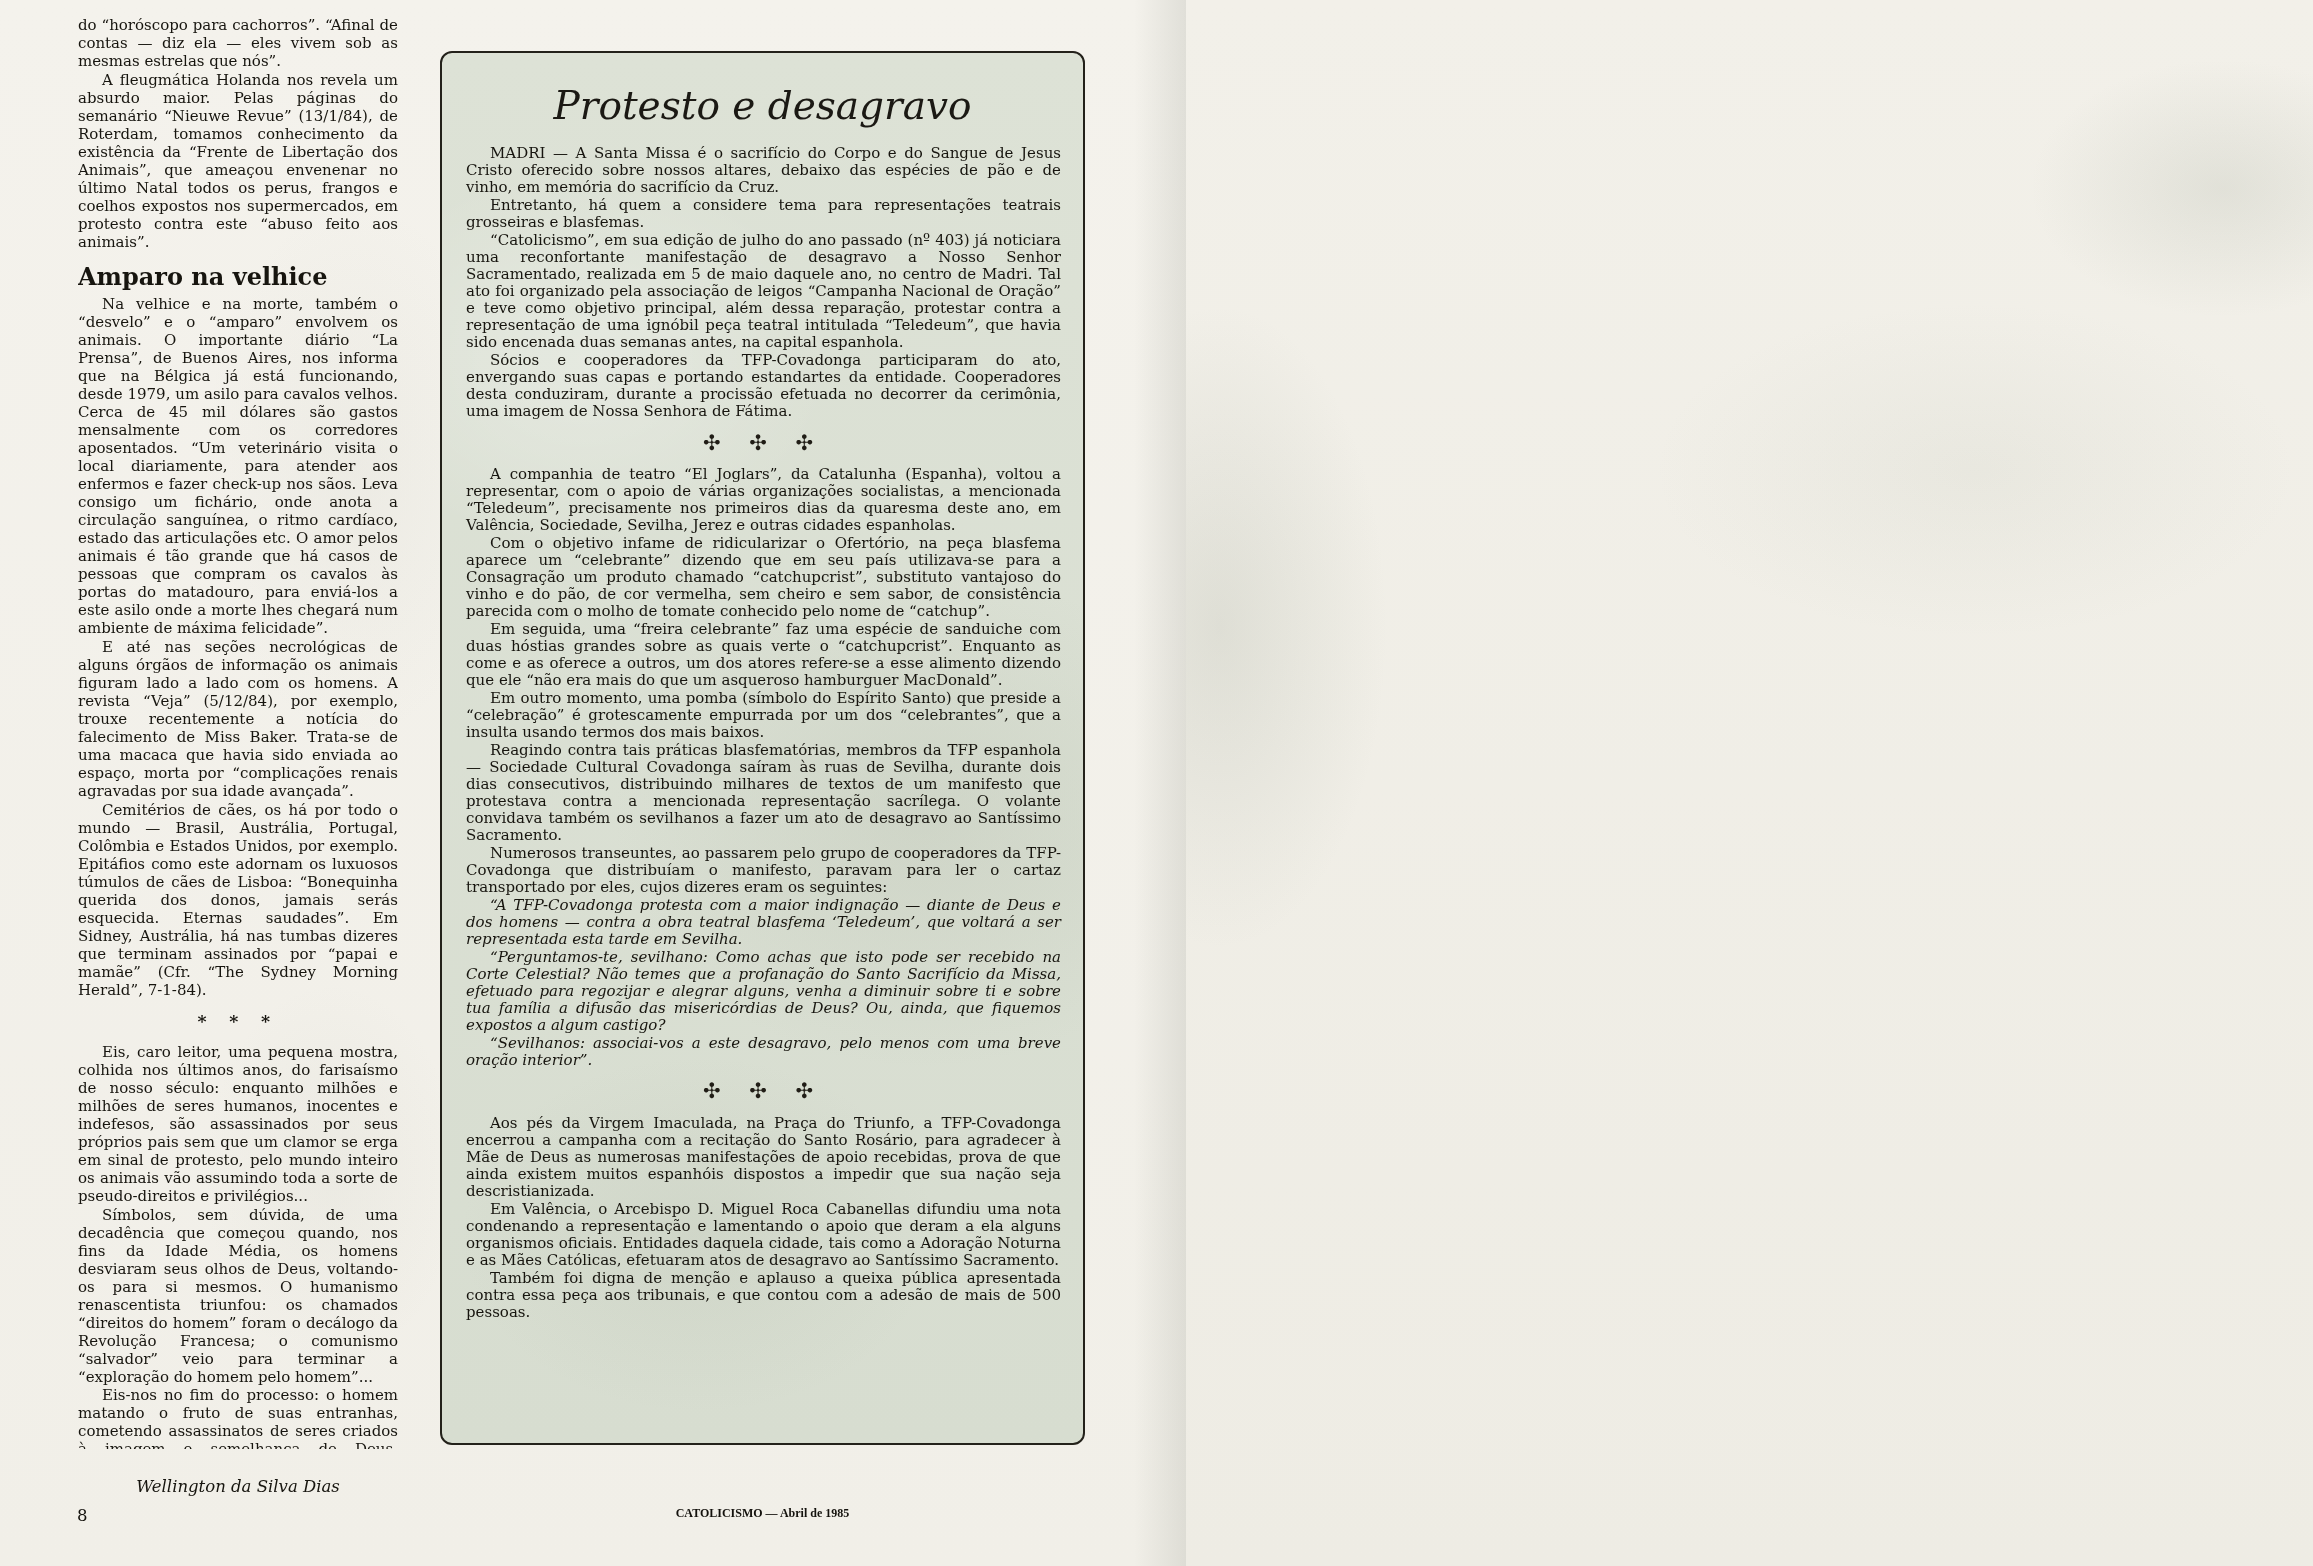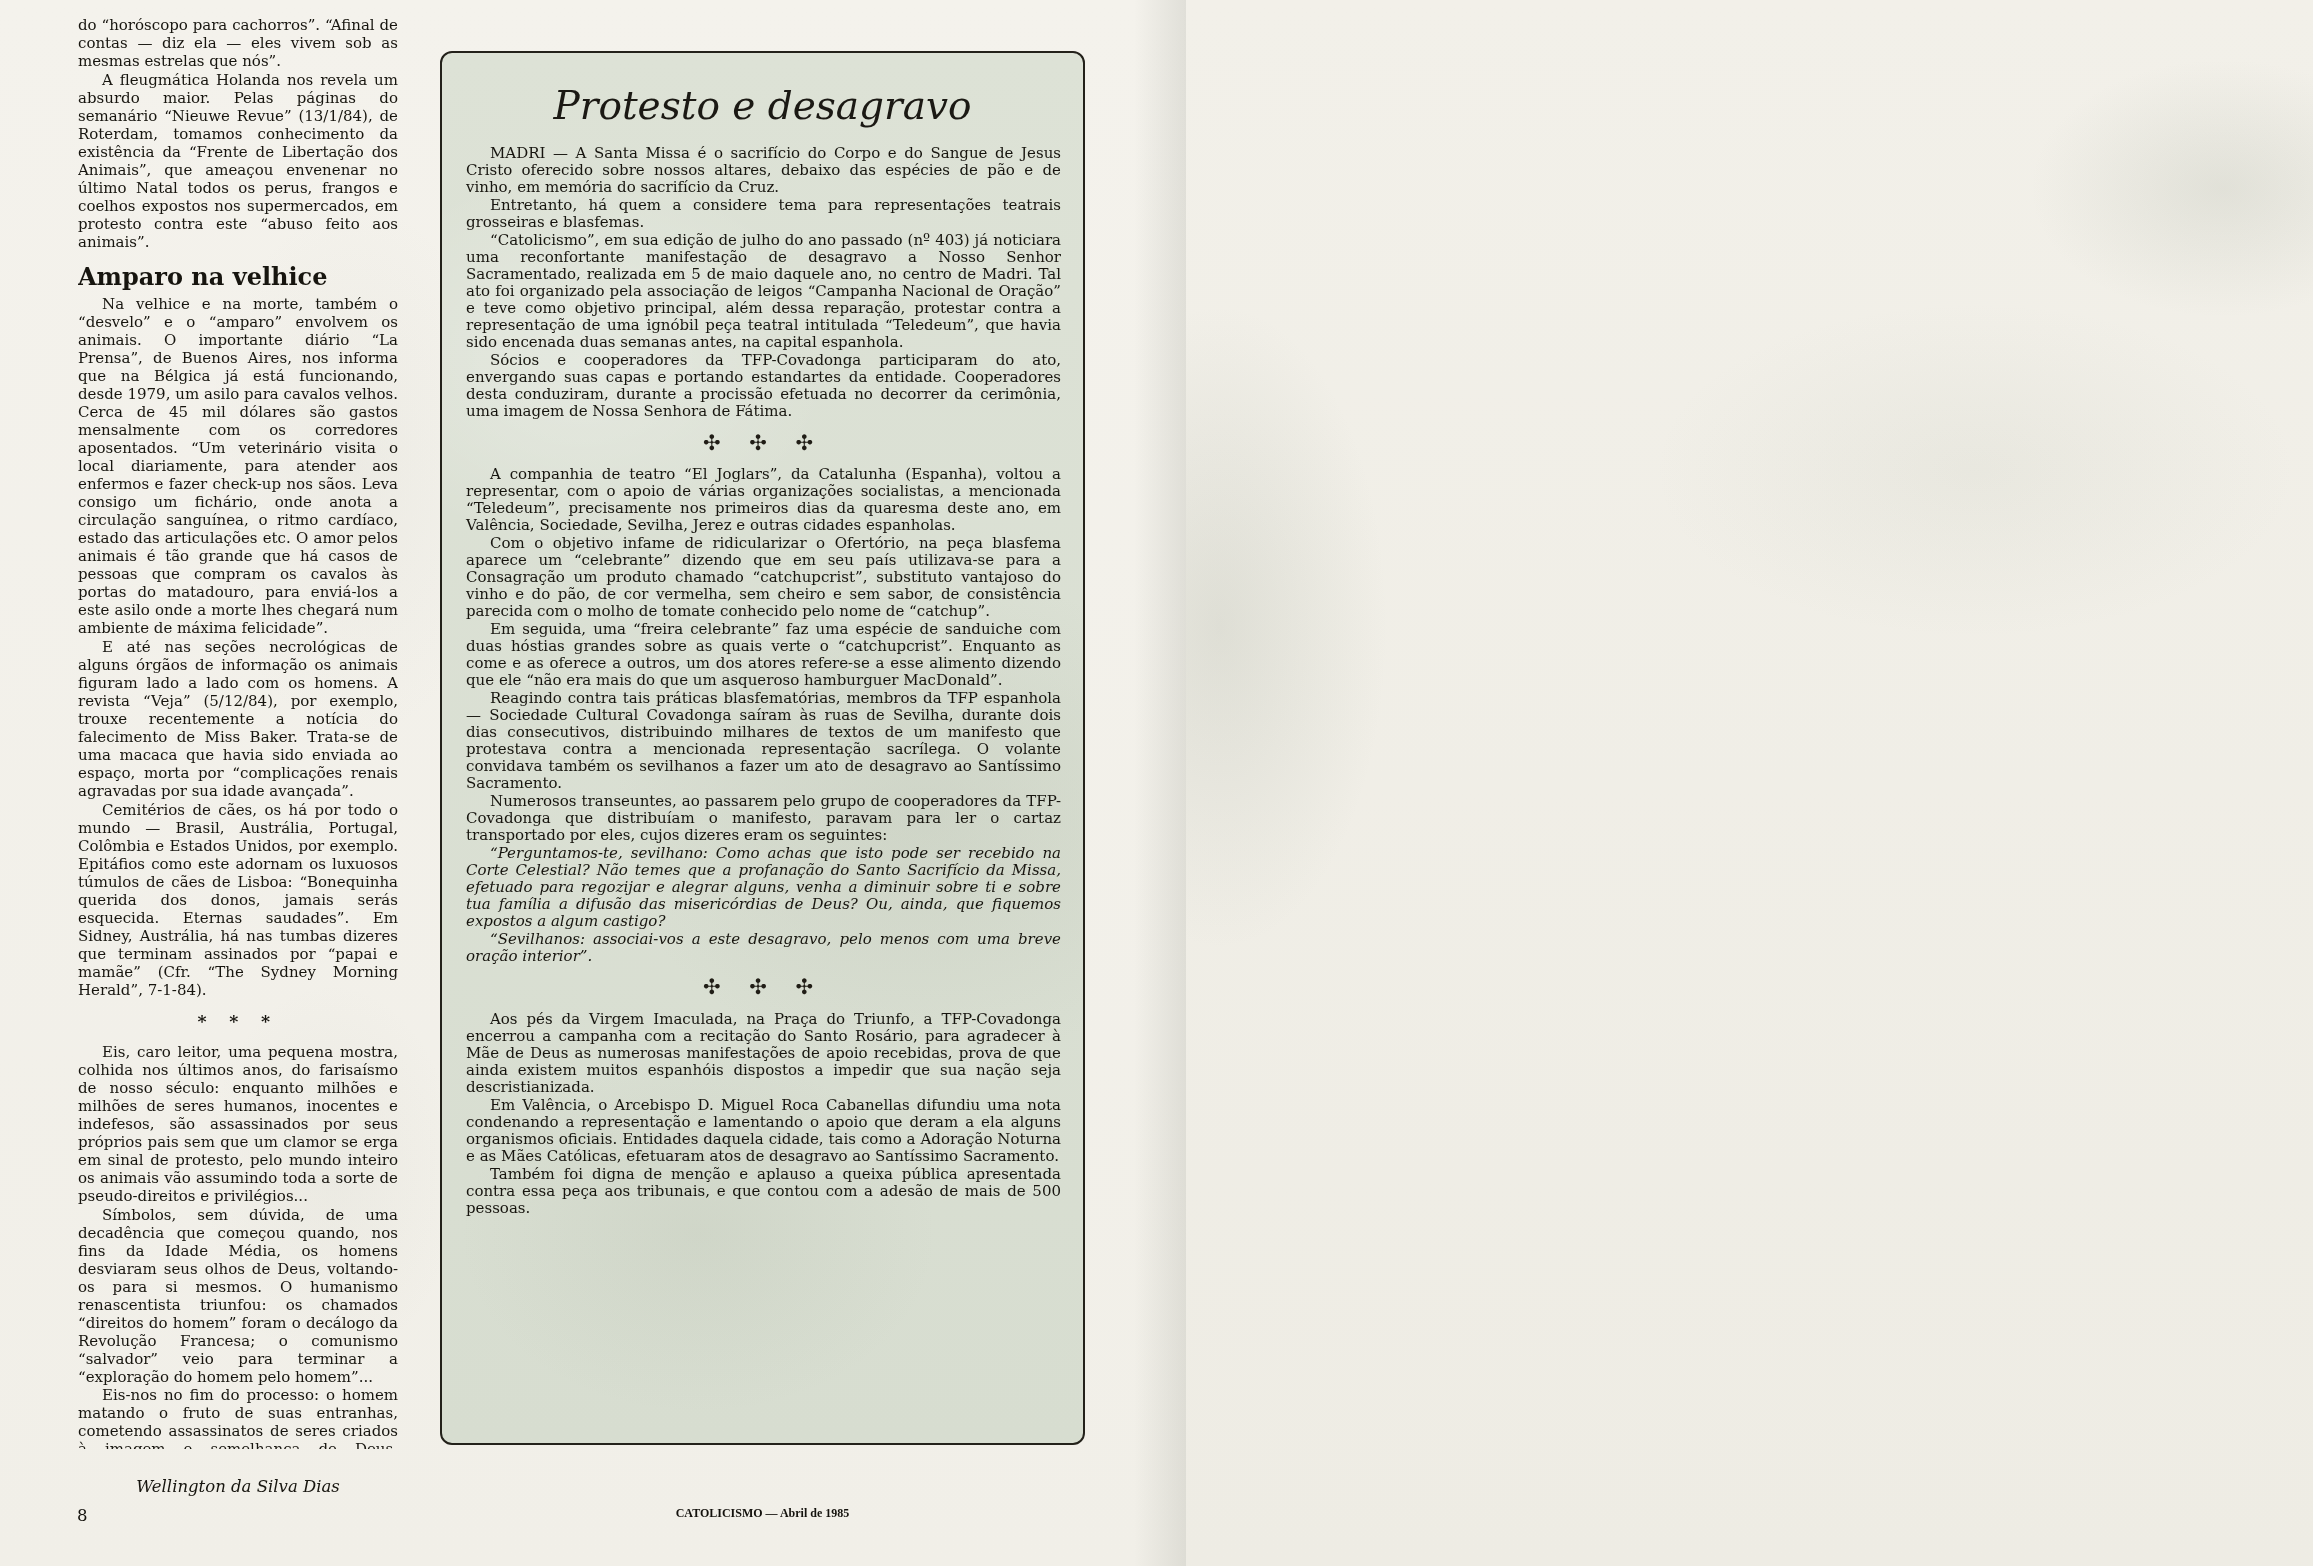--- a/index.html
+++ b/index.html
@@ -81,22 +81,24 @@
       </div>
       <div class="box-body">
           <p class="para">MADRI — A Santa Missa é o sacrifício do Corpo e do Sangue de Jesus Cristo oferecido sobre nossos altares, debaixo das espécies de pão e de vinho, em memória do sacrifício da Cruz.</p>
           <p class="para">Entretanto, há quem a considere tema para representações teatrais grosseiras e blasfemas.</p>
           <p class="para">“Catolicismo”, em sua edição de julho do ano passado (nº 403) já noticiara uma reconfortante manifestação de desagravo a Nosso Senhor Sacramentado, realizada em 5 de maio daquele ano, no centro de Madri. Tal ato foi organizado pela associação de leigos “Campanha Nacional de Oração” e teve como objetivo principal, além dessa reparação, protestar contra a representação de uma ignóbil peça teatral intitulada “Teledeum”, que havia sido encenada duas semanas antes, na capital espanhola.</p>
           <p class="para">Sócios e cooperadores da TFP-Covadonga participaram do ato, envergando suas capas e portando estandartes da entidade. Cooperadores desta conduziram, durante a procissão efetuada no decorrer da cerimônia, uma imagem de Nossa Senhora de Fátima.</p>
           <div class="divider crosses">✣ ✣ ✣</div>
           <p class="para">A companhia de teatro “El Joglars”, da Catalunha (Espanha), voltou a representar, com o apoio de várias organizações socialistas, a mencionada “Teledeum”, precisamente nos primeiros dias da quaresma deste ano, em Valência, Sociedade, Sevilha, Jerez e outras cidades espanholas.</p>
           <p class="para">Com o objetivo infame de ridicularizar o Ofertório, na peça blasfema aparece um “celebrante” dizendo que em seu país utilizava-se para a Consagração um produto chamado “catchupcrist”, substituto vantajoso do vinho e do pão, de cor vermelha, sem cheiro e sem sabor, de consistência parecida com o molho de tomate conhecido pelo nome de “catchup”.</p>
           <p class="para">Em seguida, uma “freira celebrante” faz uma espécie de sanduiche com duas hóstias grandes sobre as quais verte o “catchupcrist”. Enquanto as come e as oferece a outros, um dos atores refere-se a esse alimento dizendo que ele “não era mais do que um asqueroso hamburguer MacDonald”.</p>
+          <p class="para">Em outro momento, uma pomba (símbolo do Espírito Santo) que preside a “celebração” é grotescamente empurrada por um dos “celebrantes”, que a insulta usando termos dos mais baixos.</p>
           <p class="para">Reagindo contra tais práticas blasfematórias, membros da TFP espanhola — Sociedade Cultural Covadonga saíram às ruas de Sevilha, durante dois dias consecutivos, distribuindo milhares de textos de um manifesto que protestava contra a mencionada representação sacrílega. O volante convidava também os sevilhanos a fazer um ato de desagravo ao Santíssimo Sacramento.</p>
           <p class="para">Numerosos transeuntes, ao passarem pelo grupo de cooperadores da TFP-Covadonga que distribuíam o manifesto, paravam para ler o cartaz transportado por eles, cujos dizeres eram os seguintes:</p>
+          <p class="para italic">“A TFP-Covadonga protesta com a maior indignação — diante de Deus e dos homens — contra a obra teatral blasfema ‘Teledeum’, que voltará a ser representada esta tarde em Sevilha.</p>
           <p class="para italic">“Perguntamos-te, sevilhano: Como achas que isto pode ser recebido na Corte Celestial? Não temes que a profanação do Santo Sacrifício da Missa, efetuado para regozijar e alegrar alguns, venha a diminuir sobre ti e sobre tua família a difusão das misericórdias de Deus? Ou, ainda, que fiquemos expostos a algum castigo?</p>
           <p class="para italic">“Sevilhanos: associai-vos a este desagravo, pelo menos com uma breve oração interior”.</p>
           <div class="divider crosses">✣ ✣ ✣</div>
           <p class="para">Aos pés da Virgem Imaculada, na Praça do Triunfo, a TFP-Covadonga encerrou a campanha com a recitação do Santo Rosário, para agradecer à Mãe de Deus as numerosas manifestações de apoio recebidas, prova de que ainda existem muitos espanhóis dispostos a impedir que sua nação seja descristianizada.</p>
           <p class="para">Em Valência, o Arcebispo D. Miguel Roca Cabanellas difundiu uma nota condenando a representação e lamentando o apoio que deram a ela alguns organismos oficiais. Entidades daquela cidade, tais como a Adoração Noturna e as Mães Católicas, efetuaram atos de desagravo ao Santíssimo Sacramento.</p>
           <p class="para">Também foi digna de menção e aplauso a queixa pública apresentada contra essa peça aos tribunais, e que contou com a adesão de mais de 500 pessoas.</p>
         </div>
     </div>
 
     <div class="pageno pageno-left">8</div>

